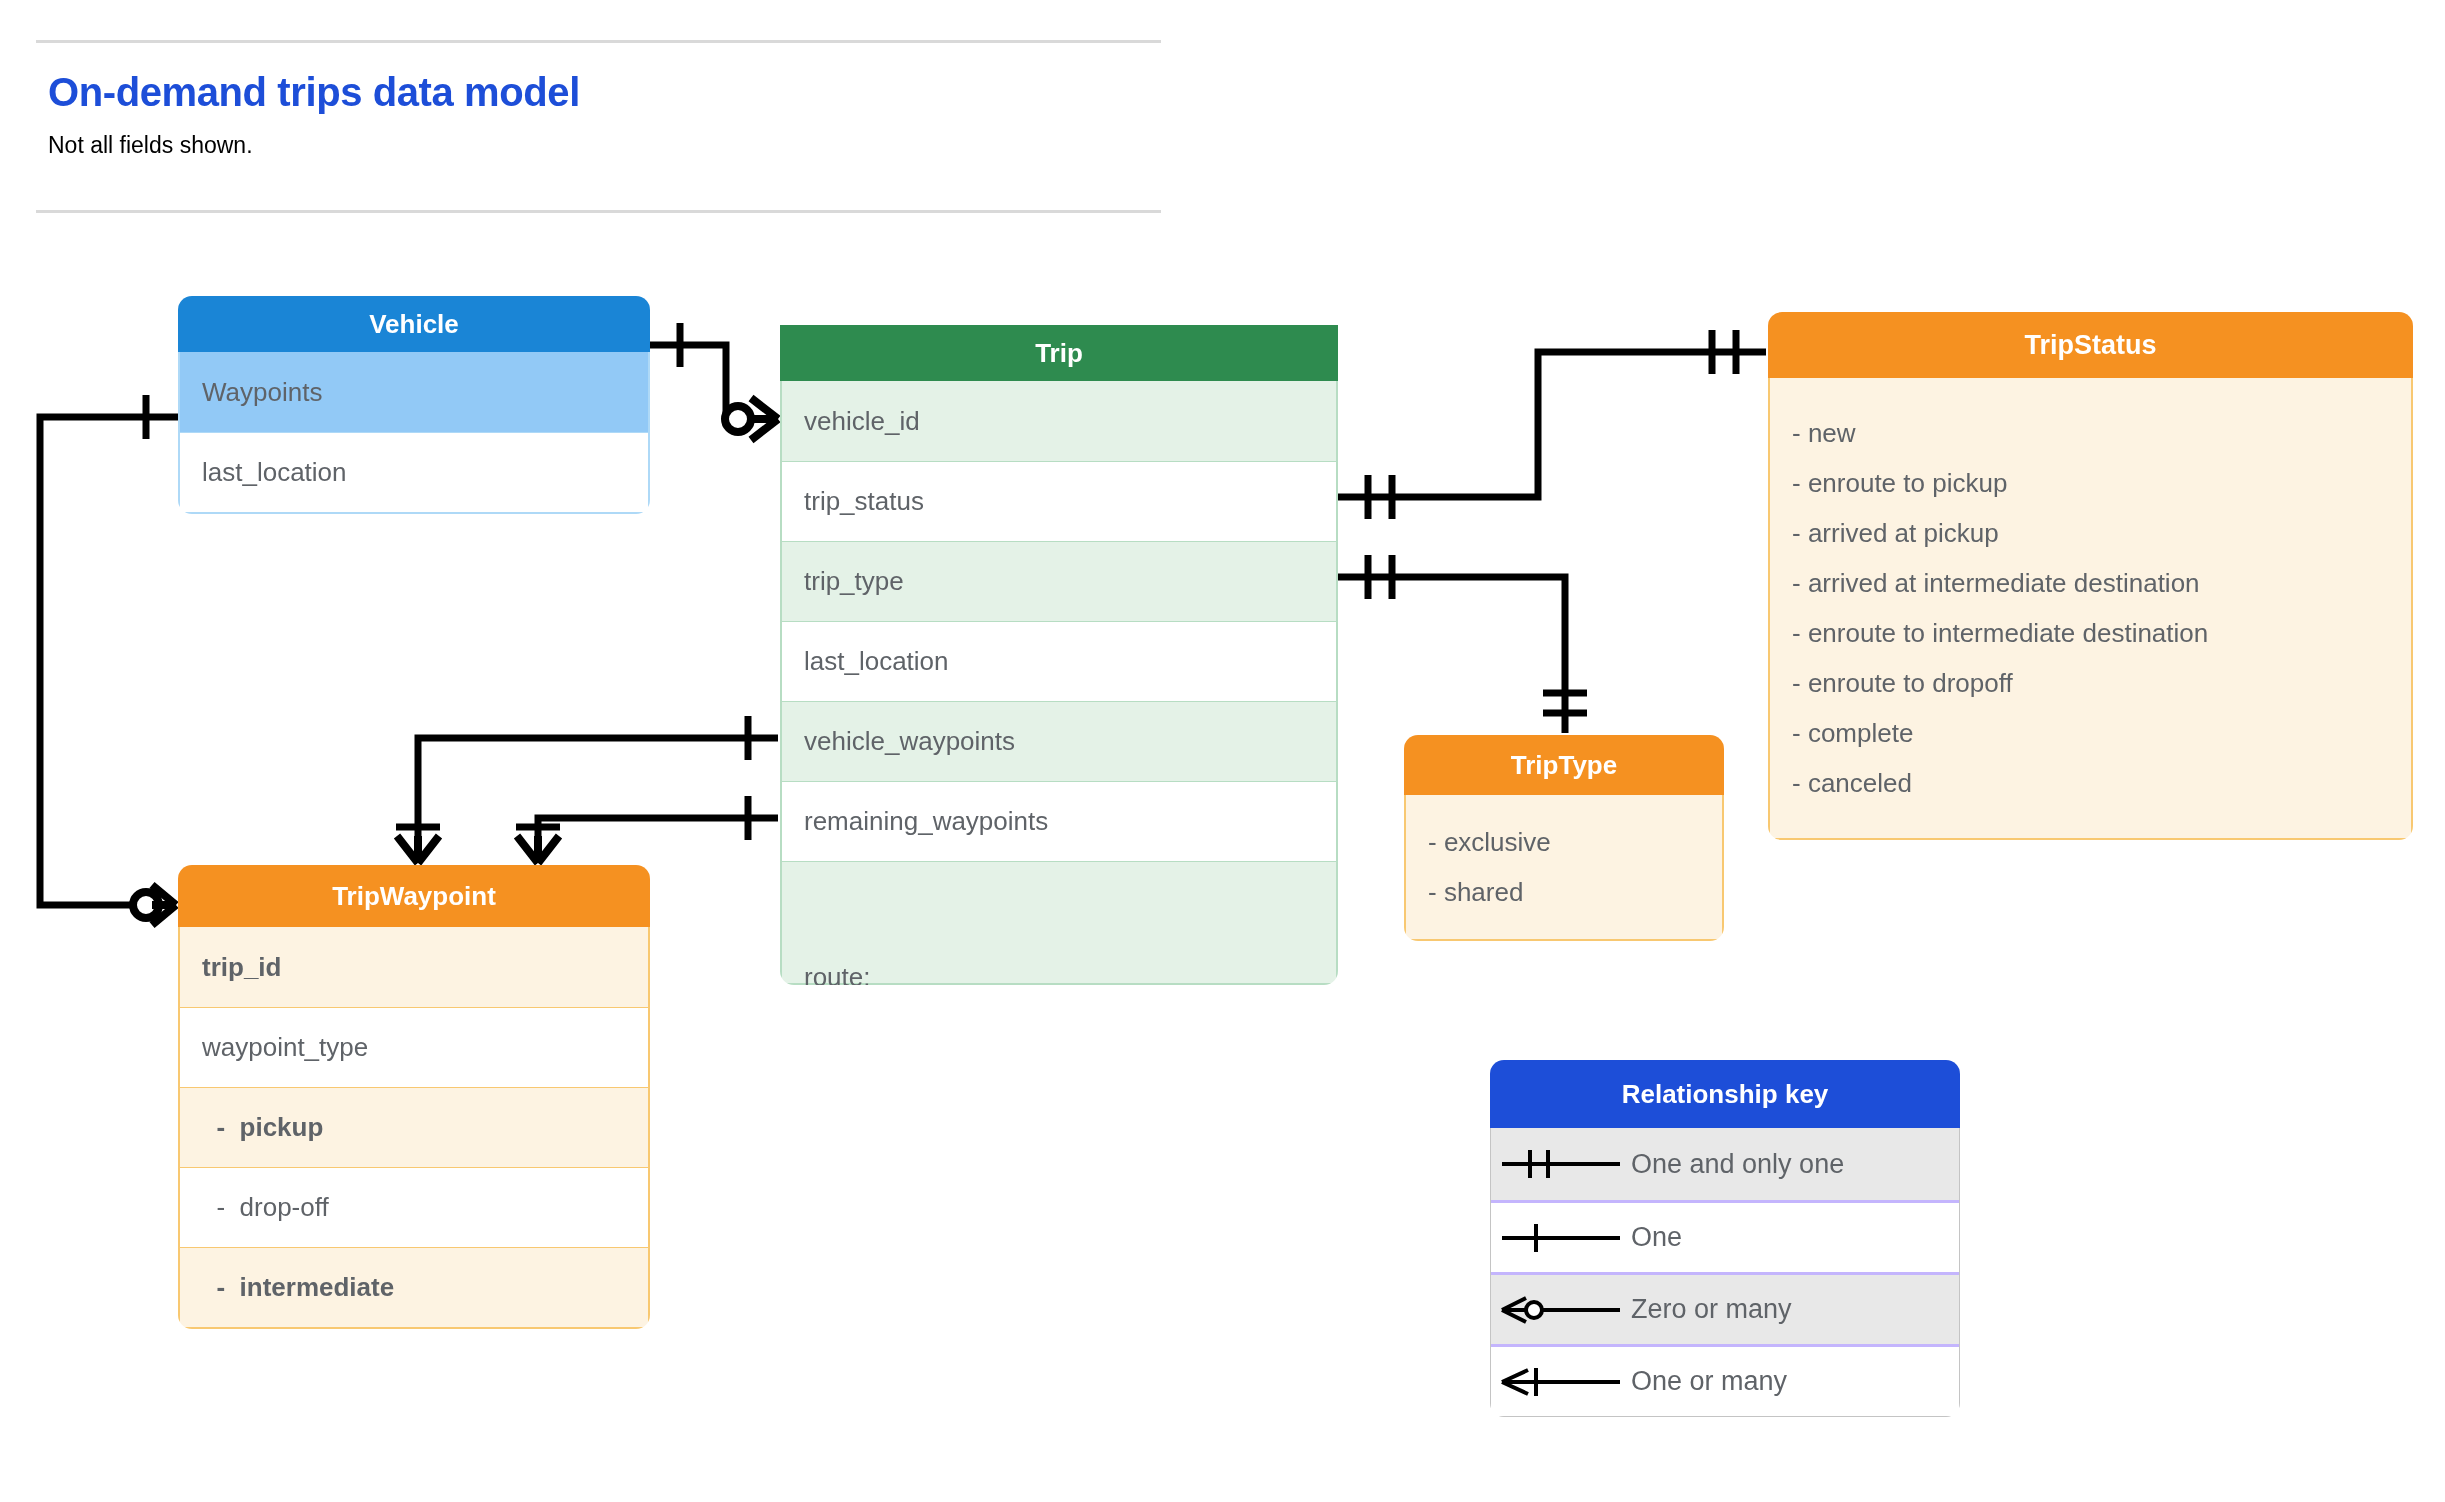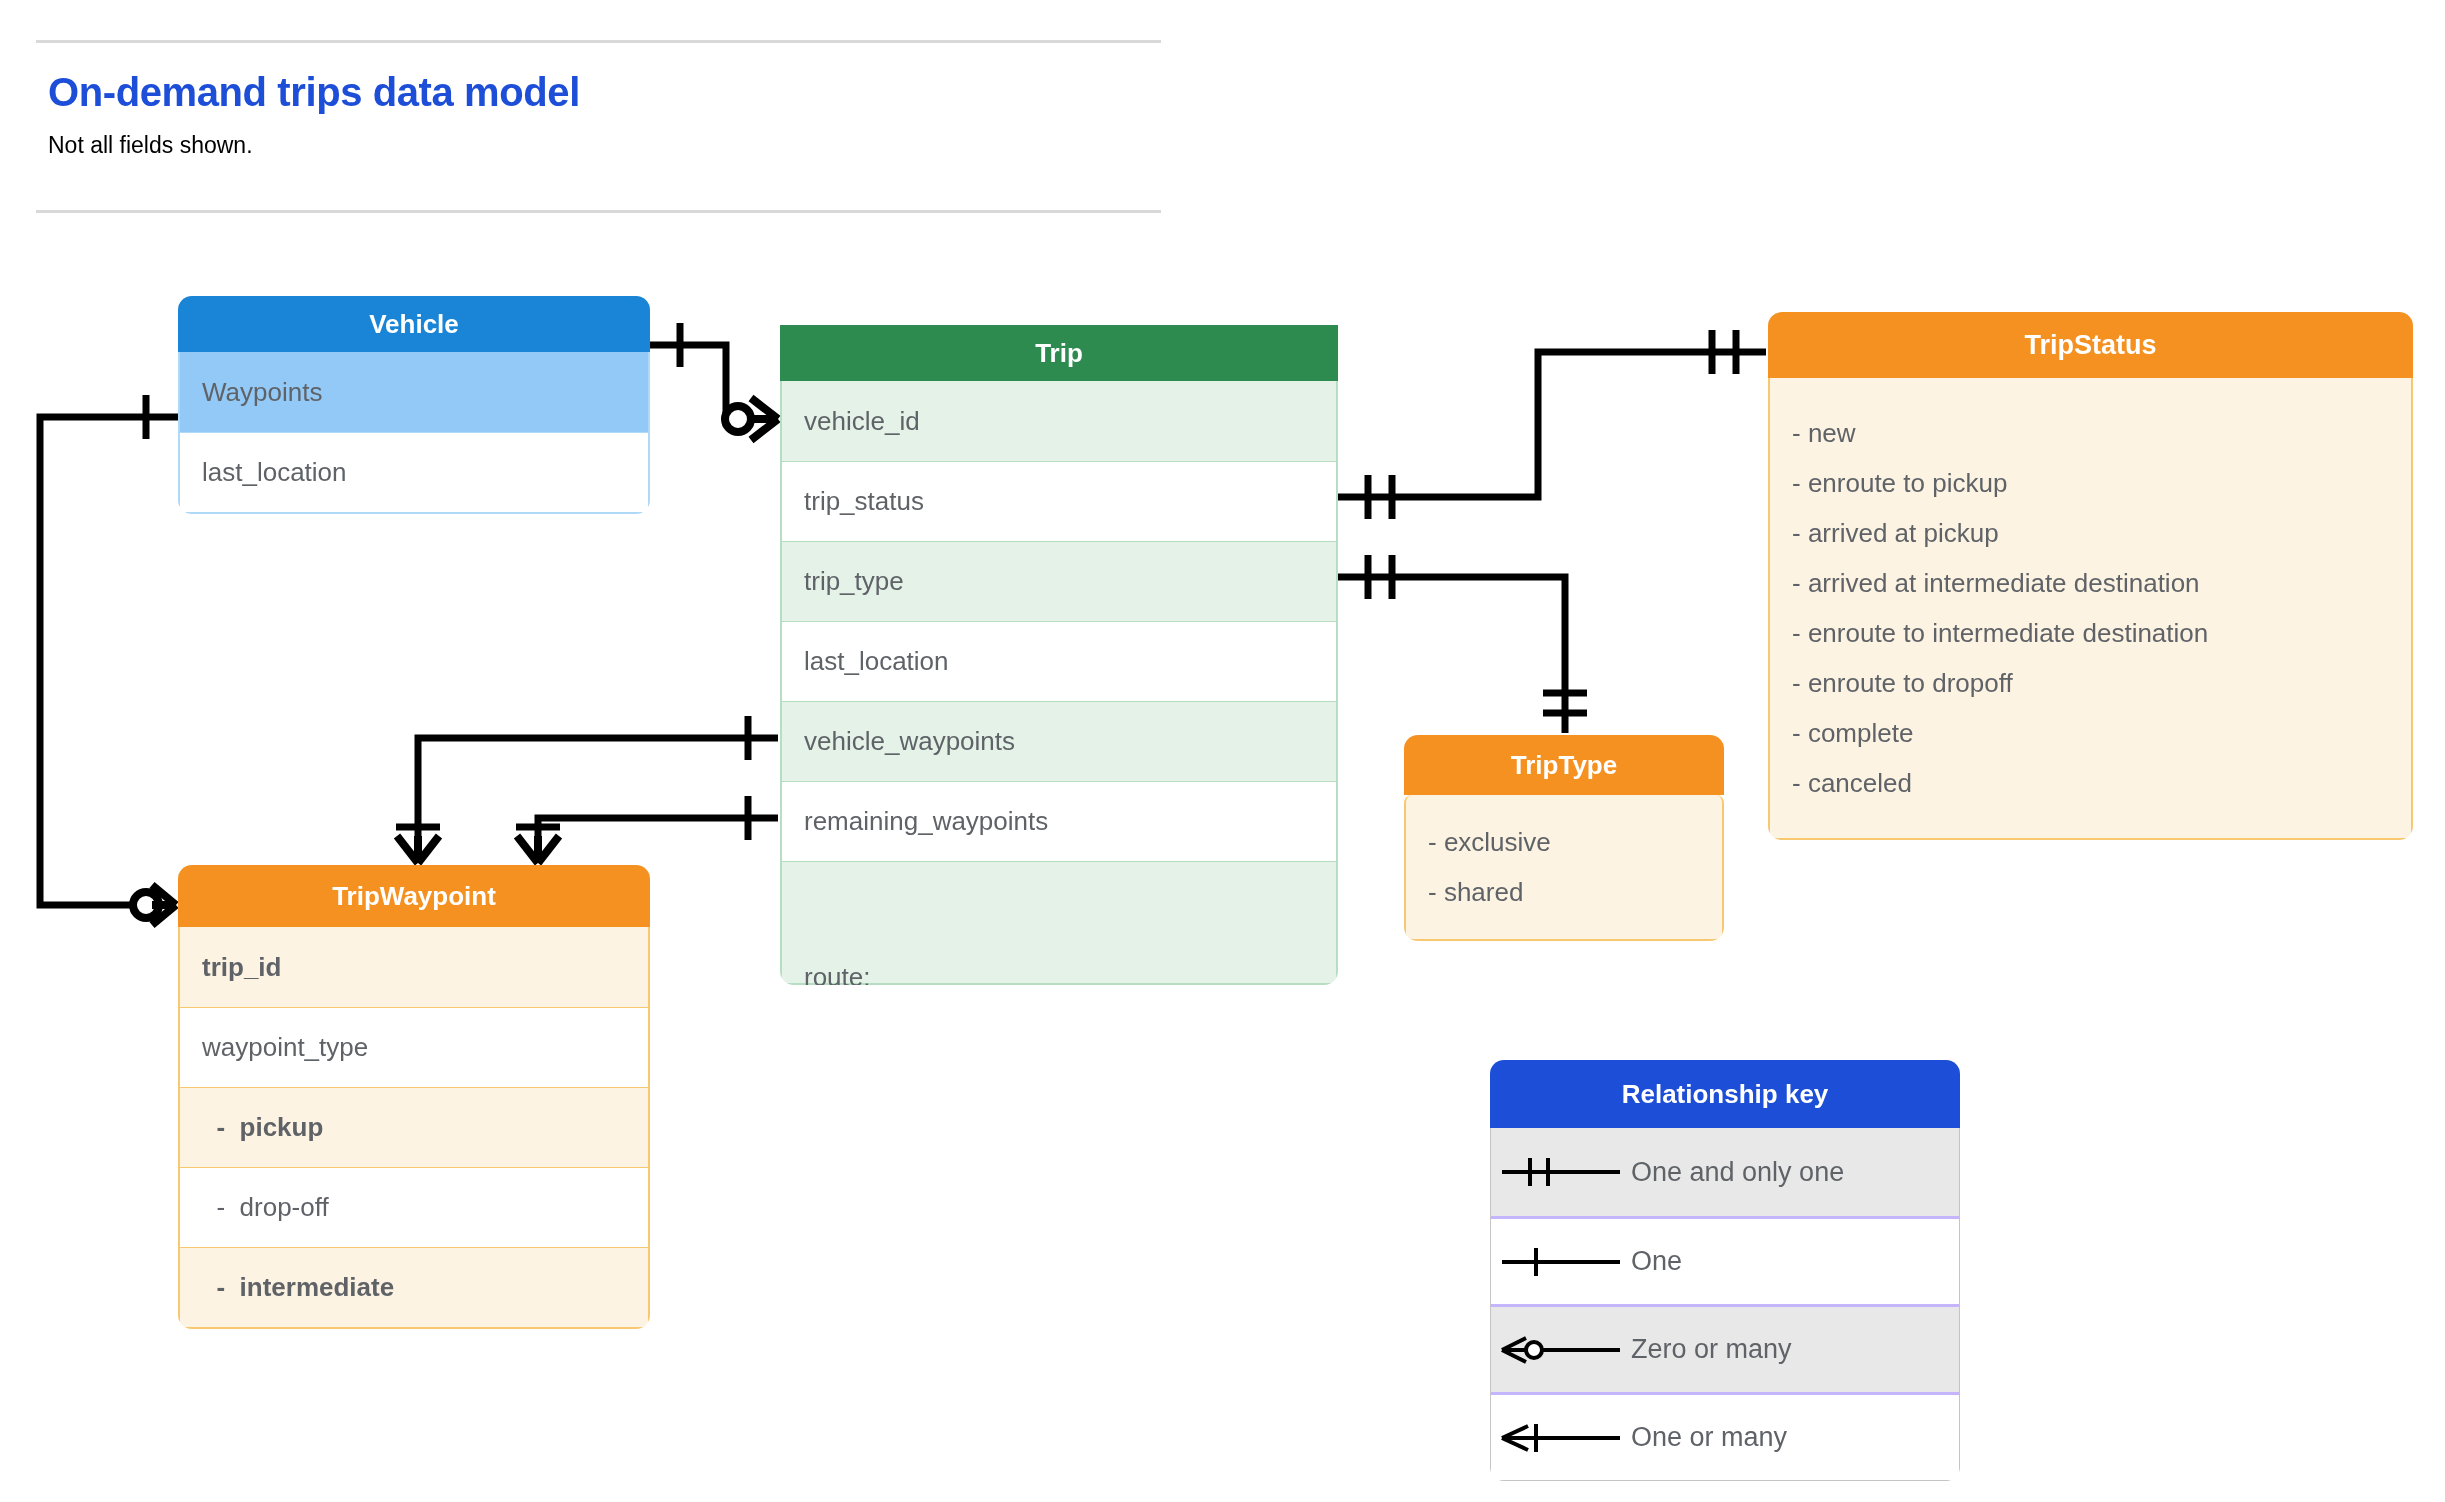--- a/index.html
+++ b/index.html
@@ -123,21 +123,20 @@
     white-space: pre;
   }
 
   
   #ent-triptype { left: 1404px; top: 735px; width: 320px; }
   #ent-triptype .entity-head { background: #f59121; height: 60px; font-size: 26px; }
   #ent-triptype .entity-body {
     background: #fdf3e2;
     border-color: #f8c871;
     padding: 22px 0 22px 0;
-    border-radius: 8px;
   }
 
   
   #ent-tripwaypoint { left: 178px; top: 865px; width: 472px; }
   #ent-tripwaypoint .entity-head { background: #f59121; height: 62px; }
   #ent-tripwaypoint .entity-body { border-color: #f8c871; background: #ffffff; }
   #ent-tripwaypoint .row { height: 80px; }
   #ent-tripwaypoint .row.alt { background: #fdf3e2; font-weight: bold; }
   #ent-tripwaypoint .row.plain { background: #ffffff; }
   #ent-tripwaypoint .row + .row { border-top: 1px solid #f8c871; }
@@ -151,21 +150,21 @@
     border-radius: 14px;
     overflow: hidden;
   }
   #legend .entity-head { background: #1d4ed8; height: 68px; font-size: 26px; }
   #legend .entity-body {
     border-color: #c4c4c4;
     border-width: 0 1px 1px 1px;
     background: #ffffff;
   }
   .legend-row {
-    height: 88px;
+    height: 72px;
     display: flex;
     align-items: center;
     box-sizing: border-box;
   }
   .legend-row.alt { background: #e8e8e8; }
   .legend-row + .legend-row { border-top: 3px solid #c4b5fd; }
   .legend-sym {
     width: 140px;
     flex: 0 0 140px;
     display: flex;

